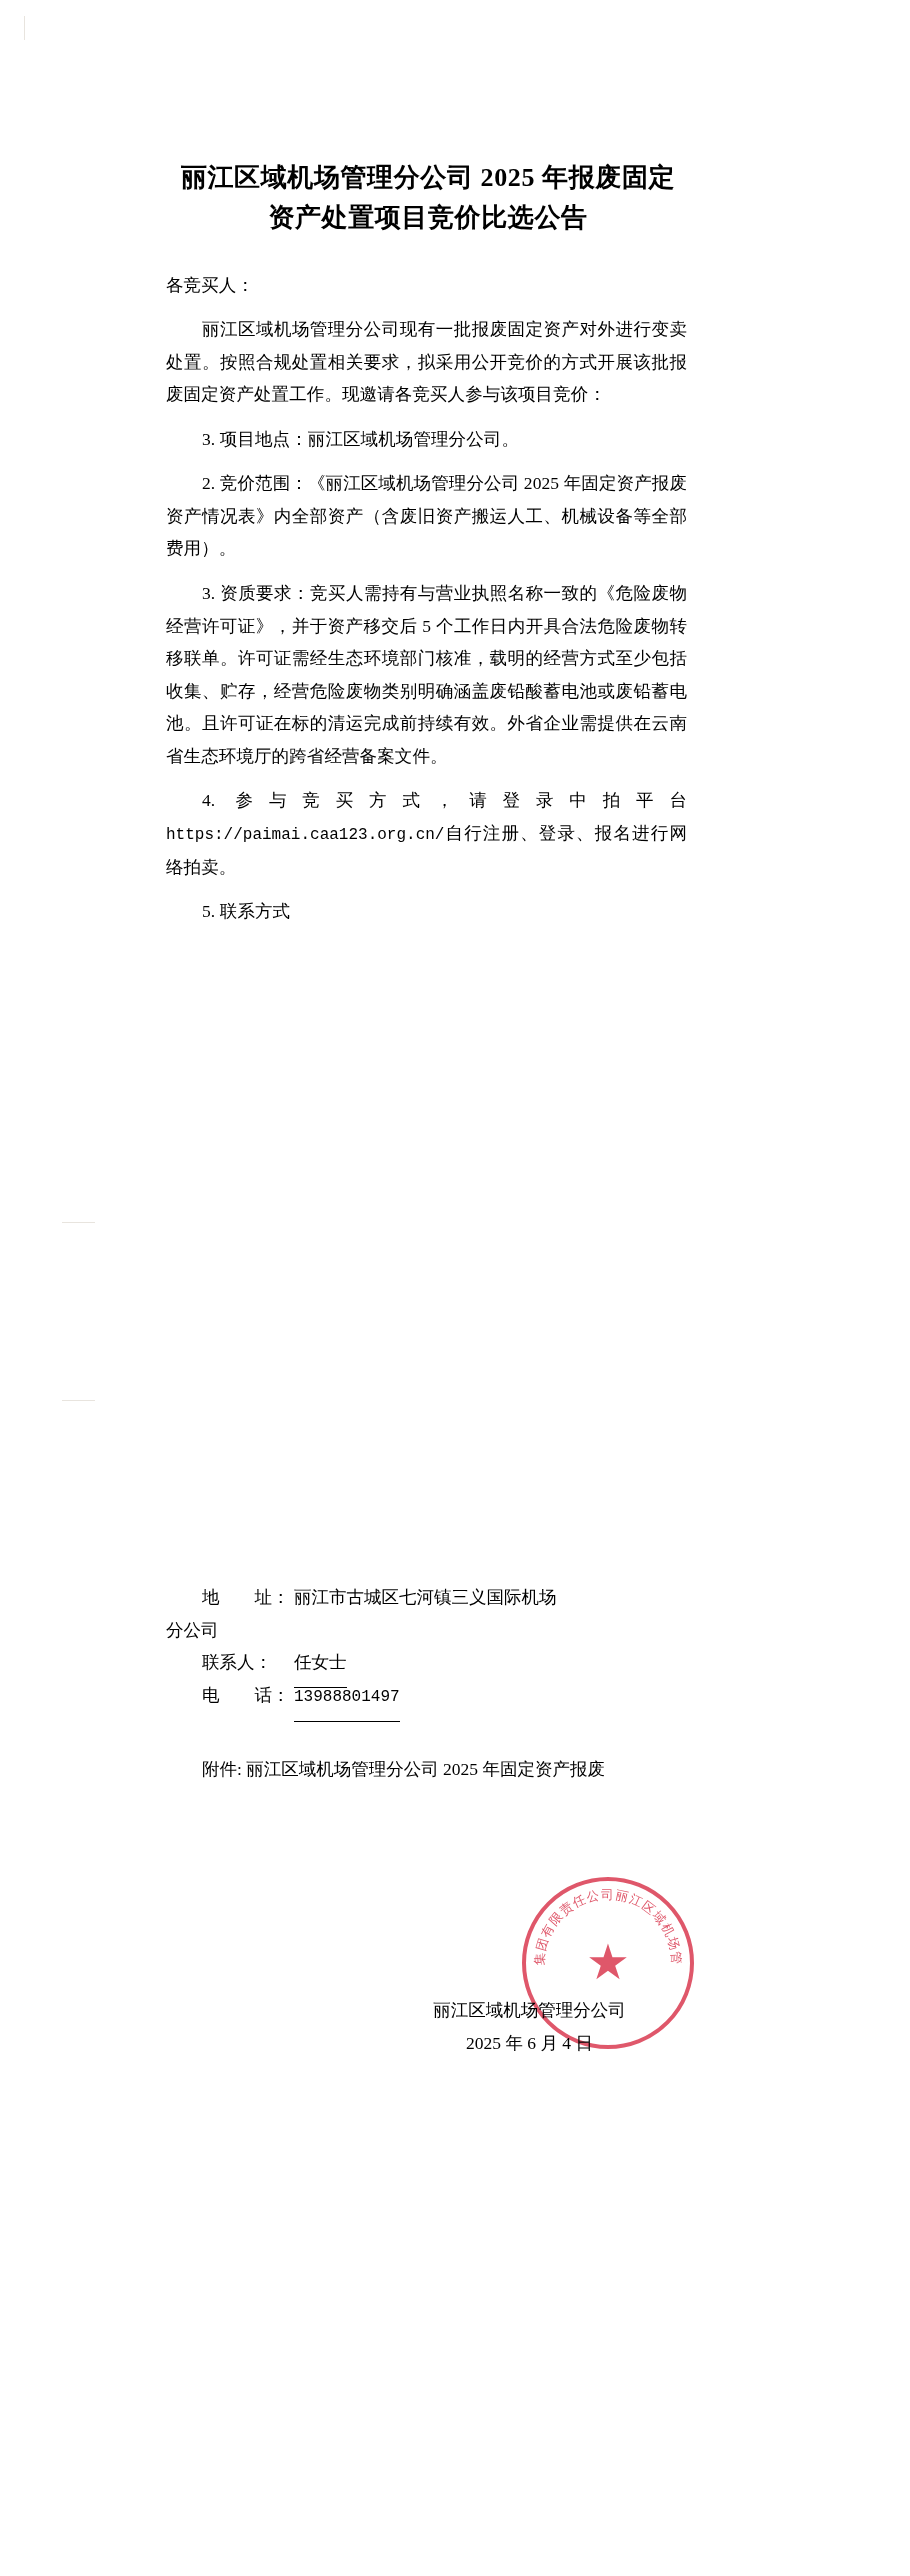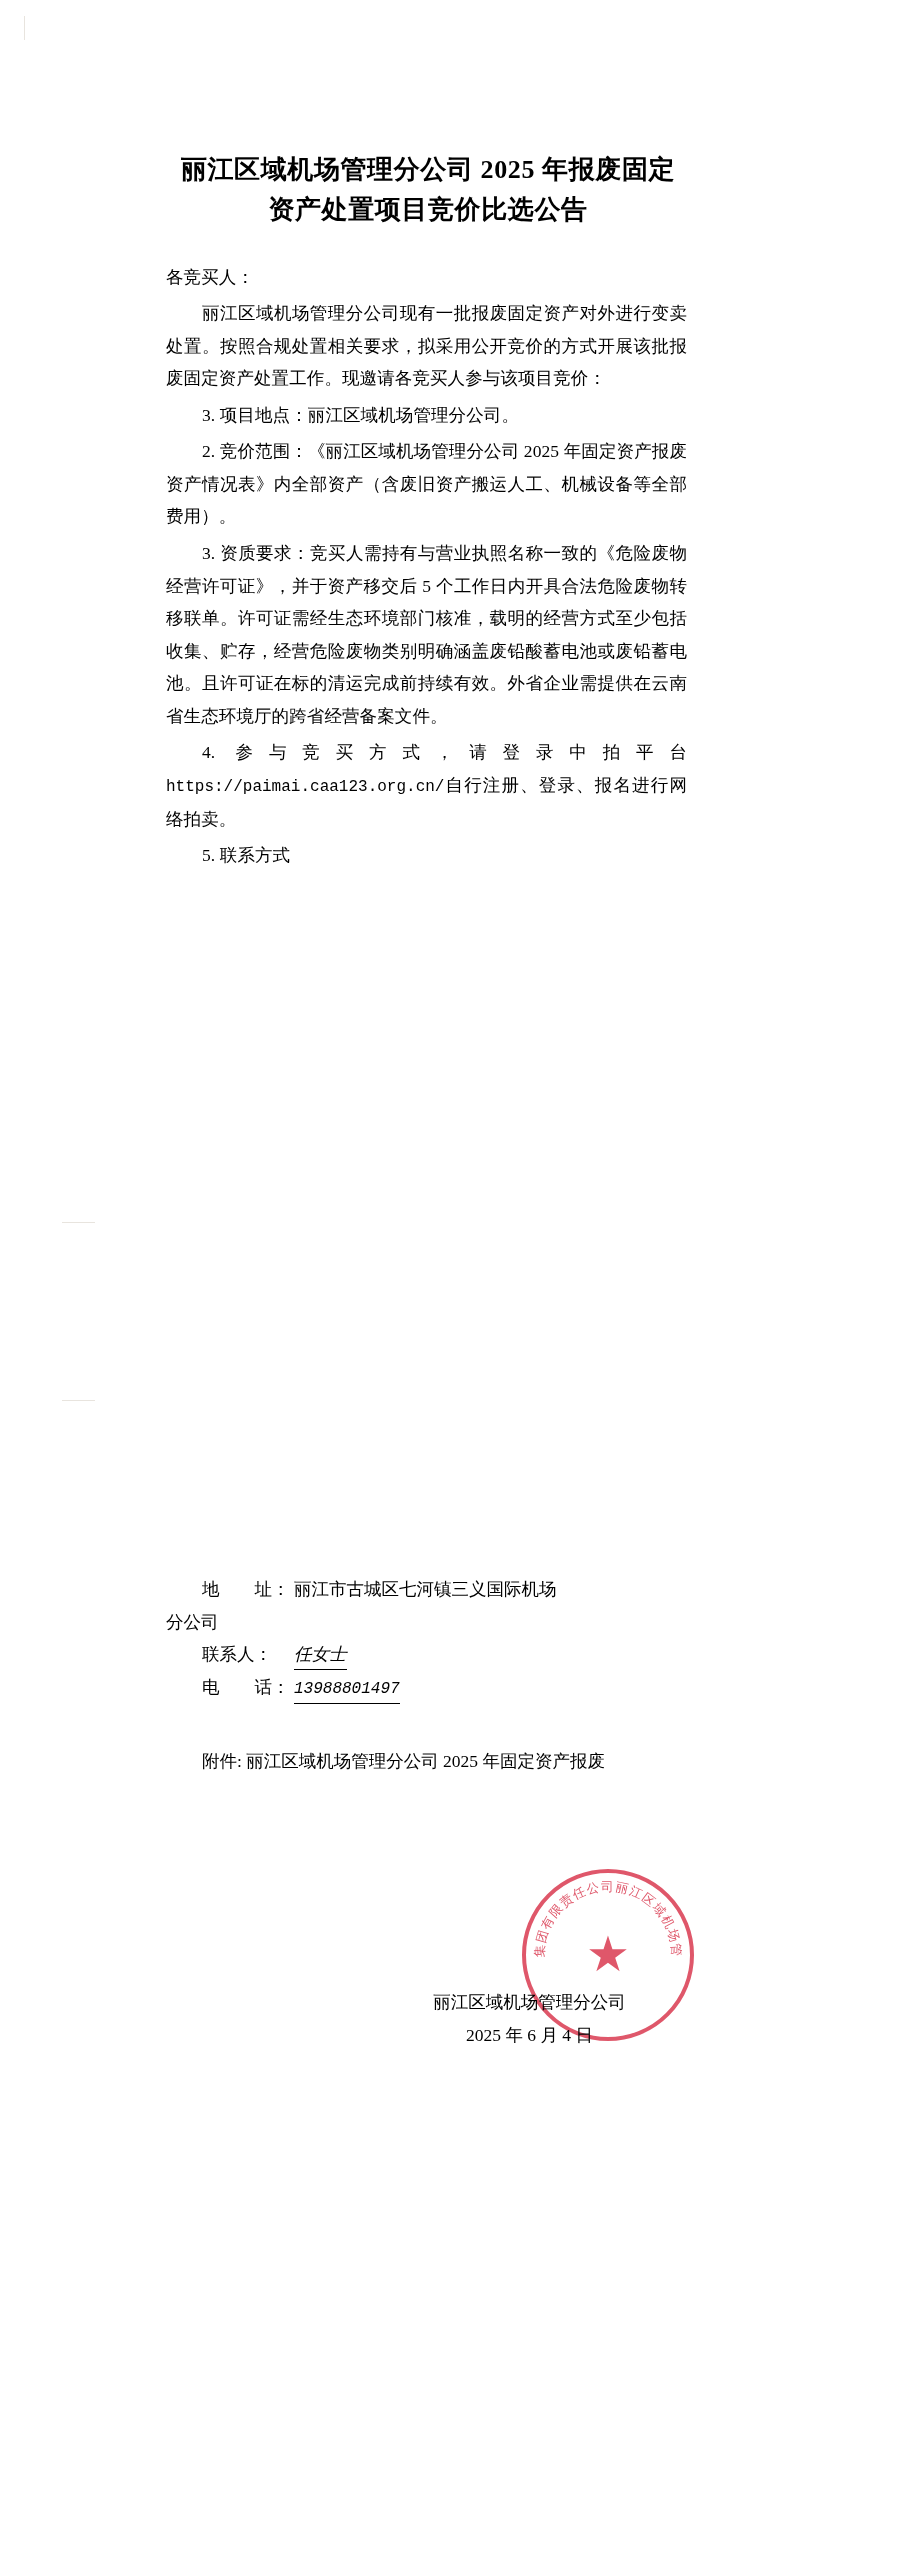--- a/index.html
+++ b/index.html
@@ -20,40 +20,40 @@
     overflow: hidden;
   }
   
   .edge-mark {
     position: absolute;
     background: #e8e4de;
   }
   .doc {
     position: absolute;
     left: 0;
-    top: 4px;
+    top: 12px;
     width: 856px;
   }
   .title {
     margin: 0;
     padding: 0 172px;
     padding-top: 146px;
     text-align: center;
     font-size: 26px;
     font-weight: bold;
     line-height: 1.55;
     letter-spacing: 0.6px;
     font-family: "Liberation Serif", "DejaVu Serif", serif;
   }
   .body-block {
     padding: 0 169px 0 166px;
     margin-top: 30px;
   }
   p.para {
-    margin: 4px 0 0 0;
+    margin: 12px 0 0 0;
     font-size: 17.5px;
     line-height: 1.86;
     text-align: justify;
     text-justify: inter-ideograph;
     letter-spacing: 0.1px;
   }
   p.indent {
     text-indent: 36px;
   }
   .mono {
@@ -72,22 +72,21 @@
   .contact-line {
     display: block;
     white-space: nowrap;
   }
   .contact-line .lbl {
     display: inline-block;
     width: 92px;
   }
   .contact-line .val-underline {
     border-bottom: 0.9px solid #000;
-    padding-bottom: 5px;
-    font-style: italic;
+    padding-bottom: 15px;
   }
   .attach {
     position: absolute;
     left: 166px;
     top: 1741px;
     width: 579px;
     font-size: 17.5px;
     line-height: 1.86;
     text-indent: 36px;
   }

